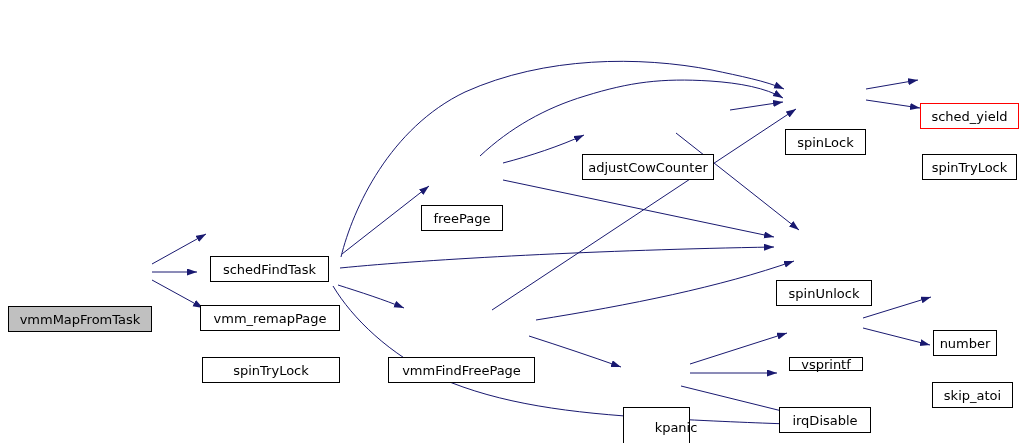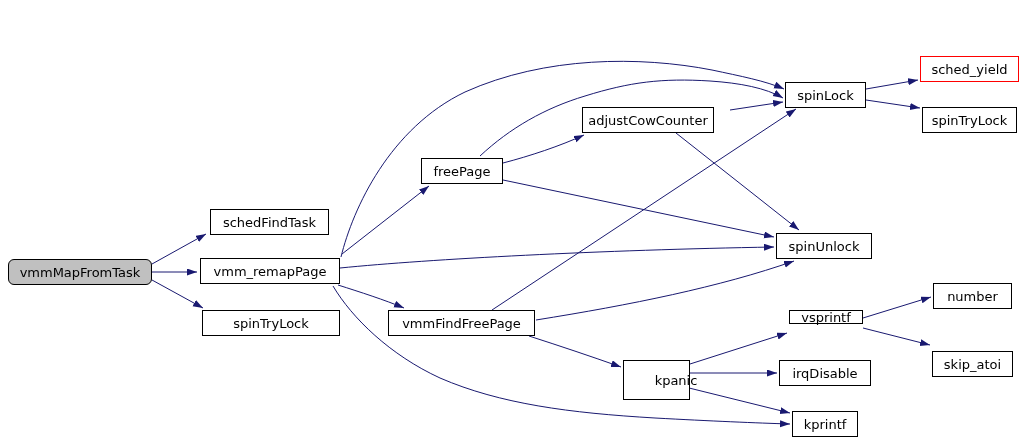--- a/index.html
+++ b/index.html
@@ -27,25 +27,25 @@
     height: 26px;
     border: 1px solid var(--node-border, #000000);
     background: #ffffff;
     display: flex;
     align-items: center;
     justify-content: center;
     font-size: 13px;
     color: #000000;
     white-space: nowrap;
     cursor: pointer;
+    margin-top: 47px;
   }
   .node.root {
     background: var(--root-fill, #c0c0c0);
     cursor: default;
-    border-radius: 6px;
   }
   .node.truncated {
     border-color: var(--truncated-border, #ff0000);
   }
 </style>
 </head>
 <body>
 
 <div id="stage" style="--edge-color: #191970; --node-border: #000000; --root-fill: #c0c0c0; --truncated-border: #ff0000; background: rgb(255, 255, 255);">
   <svg id="edge-layer" width="1027" height="443" viewBox="0 0 1027 443" xmlns="http://www.w3.org/2000/svg">
@@ -110,24 +110,24 @@
       </div>
       <div class="node normal" style="left: 776px; top: 233px; width: 96px; height: 26px;">
         <span>spinUnlock</span>
       </div>
       <div class="node normal" style="left: 388px; top: 310px; width: 147px; height: 26px;">
         <span>vmmFindFreePage</span>
       </div>
       <div class="node normal" style="left: 789px; top: 310px; width: 74px; height: 14px;">
         <span>vsprintf</span>
       </div>
-      <div class="node normal" style="left: 933px; top: 283px; width: 79px; height: 26px;">
+      <div class="node normal" style="left: 933px; top: 283px; width: 64px; height: 26px;">
         <span>number</span>
       </div>
-      <div class="node normal" style="left: 932px; top: 351px; width: 81px; height: 26px;">
+      <div class="node normal" style="left: 932px; top: 335px; width: 81px; height: 26px;">
         <span>skip_atoi</span>
       </div>
       <div class="node normal" style="left: 623px; top: 360px; width: 67px; height: 40px; padding-left: 39px;">
         <span>kpanic</span>
       </div>
       <div class="node normal" style="left: 779px; top: 360px; width: 92px; height: 26px;">
         <span>irqDisable</span>
       </div>
       <div class="node normal" style="left: 792px; top: 411px; width: 66px; height: 26px;">
         <span>kprintf</span>

